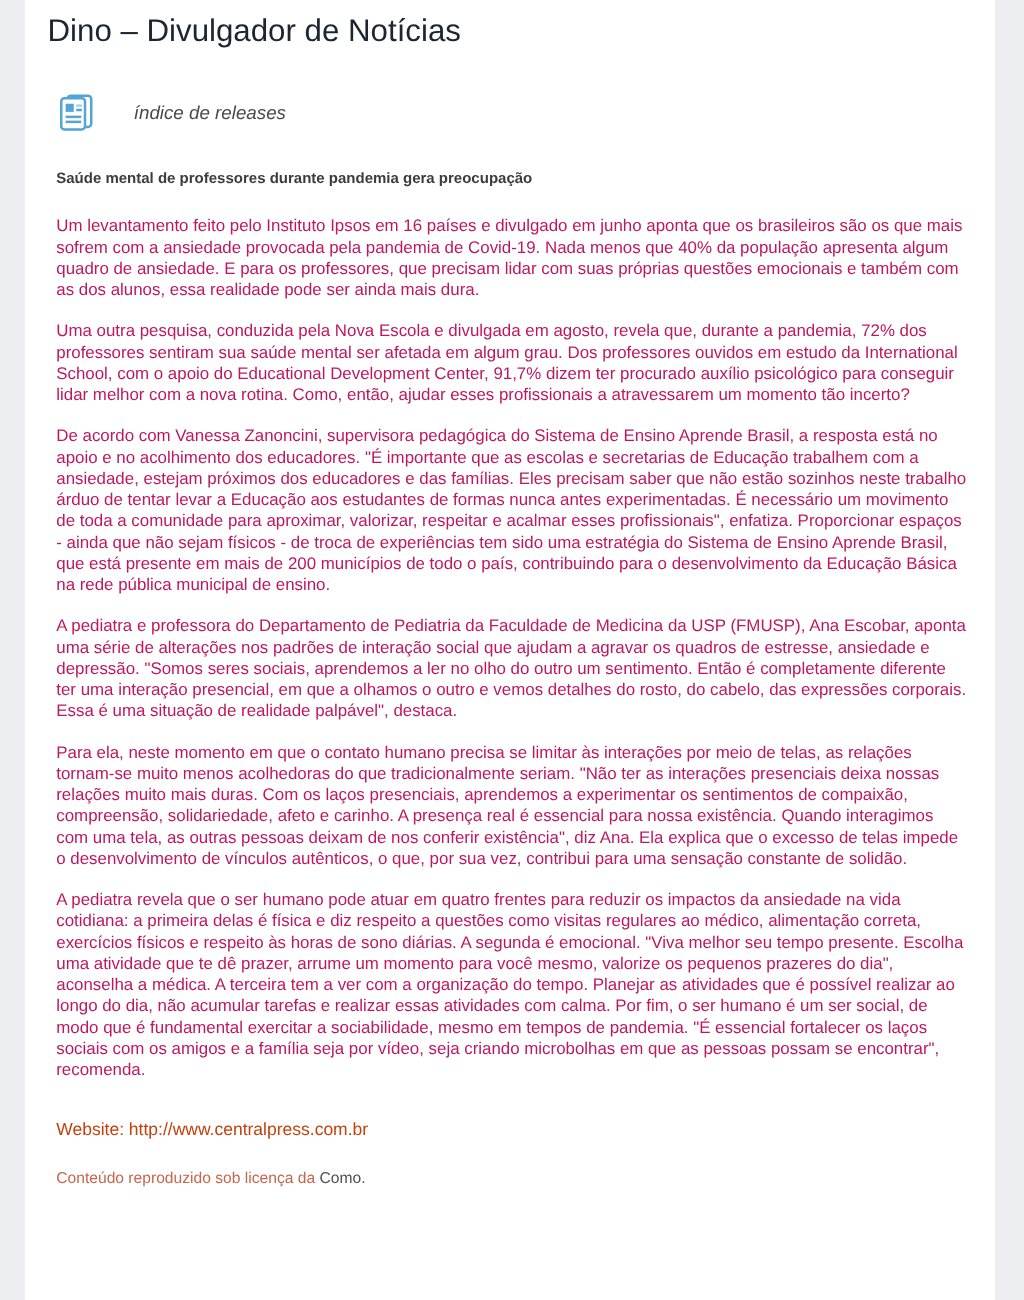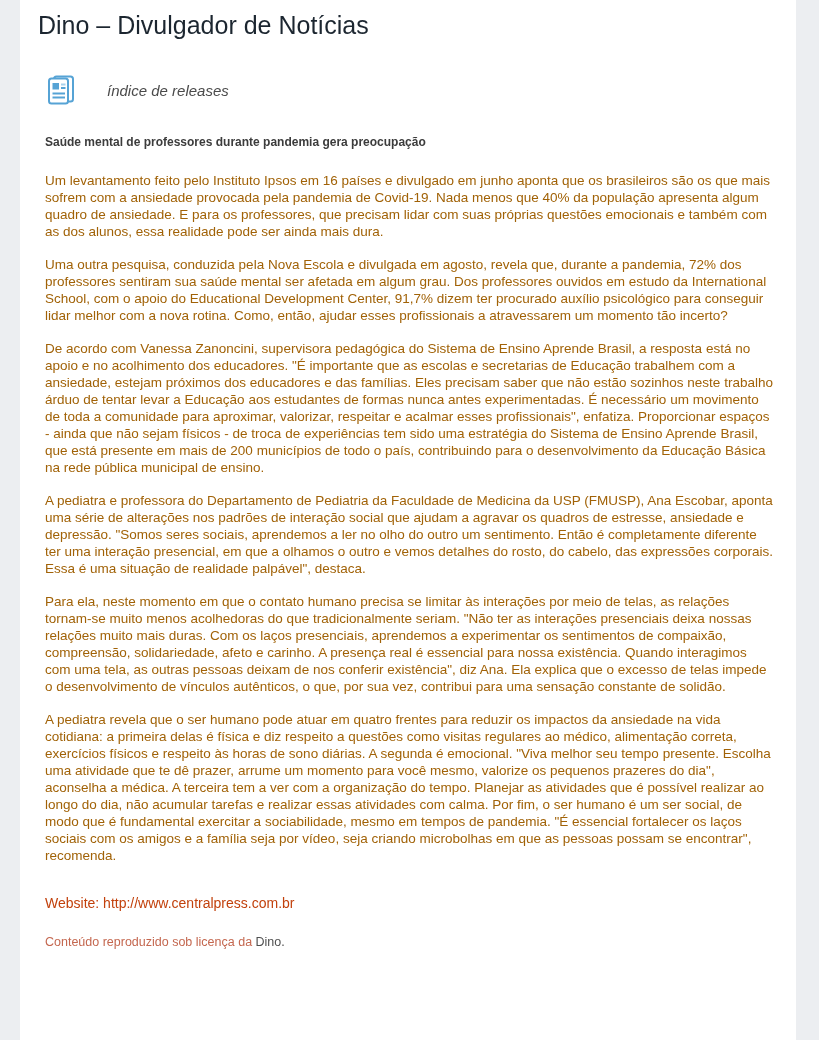--- a/index.html
+++ b/index.html
@@ -42,21 +42,21 @@
   .article-heading {
     font-size: 12px;
     font-weight: bold;
     color: #3c3c3c;
     line-height: 27px;
     margin: 23px 0 0 7px;
     max-width: 600px;
   }
   .article p {
     font-size: 13.5px;
-    color: #a16207;
+    color: #be185d;
     line-height: 17px;
     margin: 16px 0 0 7px;
     max-width: 733px;
   }
   .website-line {
     font-size: 14px;
     color: #c2410c;
     margin: 31px 0 0 7px;
   }
   .license-line {
@@ -99,15 +99,15 @@
     <p>Um levantamento feito pelo Instituto Ipsos em 16 países e divulgado em junho aponta que os brasileiros são os que mais sofrem com a ansiedade provocada pela pandemia de Covid-19. Nada menos que 40% da população apresenta algum quadro de ansiedade. E para os professores, que precisam lidar com suas próprias questões emocionais e também com as dos alunos, essa realidade pode ser ainda mais dura.</p>
     <p>Uma outra pesquisa, conduzida pela Nova Escola e divulgada em agosto, revela que, durante a pandemia, 72% dos professores sentiram sua saúde mental ser afetada em algum grau.  Dos professores ouvidos em estudo da International School, com o apoio do Educational Development Center, 91,7% dizem ter procurado auxílio psicológico para conseguir lidar melhor com a nova rotina. Como, então, ajudar esses profissionais a atravessarem um momento tão incerto?</p>
     <p>De acordo com Vanessa Zanoncini, supervisora pedagógica do Sistema de Ensino Aprende Brasil, a resposta está no apoio e no acolhimento dos educadores. "É importante que as escolas e secretarias de Educação trabalhem com a ansiedade, estejam próximos dos educadores e das famílias. Eles precisam saber que não estão sozinhos neste trabalho árduo de tentar levar a Educação aos estudantes de formas nunca antes experimentadas. É necessário um movimento de toda a comunidade para aproximar, valorizar, respeitar e acalmar esses profissionais", enfatiza. Proporcionar espaços - ainda que não sejam físicos - de troca de experiências tem sido uma estratégia do Sistema de Ensino Aprende Brasil, que está presente em mais de 200 municípios de todo o país, contribuindo para o desenvolvimento da Educação Básica na rede pública municipal de ensino.</p>
     <p>A pediatra e professora do Departamento de Pediatria da Faculdade de Medicina da USP (FMUSP), Ana Escobar, aponta uma série de alterações nos padrões de interação social que ajudam a agravar os quadros de estresse, ansiedade e depressão. "Somos seres sociais, aprendemos a ler no olho do outro um sentimento. Então é completamente diferente ter uma interação presencial, em que a olhamos o outro e vemos detalhes do rosto, do cabelo, das expressões corporais. Essa é uma situação de realidade palpável", destaca.</p>
     <p>Para ela, neste momento em que o contato humano precisa se limitar às interações por meio de telas, as relações tornam-se muito menos acolhedoras do que tradicionalmente seriam. "Não ter as interações presenciais deixa nossas relações muito mais duras. Com os laços presenciais, aprendemos a experimentar os sentimentos de compaixão, compreensão, solidariedade, afeto e carinho. A presença real é essencial para nossa existência. Quando interagimos com uma tela, as outras pessoas deixam de nos conferir existência", diz Ana. Ela explica que o excesso de telas impede o desenvolvimento de vínculos autênticos, o que, por sua vez, contribui para uma sensação constante de solidão.</p>
     <p>A pediatra revela que o ser humano pode atuar em quatro frentes para reduzir os impactos da ansiedade na vida cotidiana: a primeira delas é física e diz respeito a questões como visitas regulares ao médico, alimentação correta, exercícios físicos e respeito às horas de sono diárias. A segunda é emocional. "Viva melhor seu tempo presente. Escolha uma atividade que te dê prazer, arrume um momento para você mesmo, valorize os pequenos prazeres do dia", aconselha a médica. A terceira tem a ver com a organização do tempo. Planejar as atividades que é possível realizar ao longo do dia, não acumular tarefas e realizar essas atividades com calma. Por fim, o ser humano é um ser social, de modo que é fundamental exercitar a sociabilidade, mesmo em tempos de pandemia. "É essencial fortalecer os laços sociais com os amigos e a família seja por vídeo, seja criando microbolhas em que as pessoas possam se encontrar", recomenda.</p>
   </div>
 
   <p class="website-line">Website: http://www.centralpress.com.br</p>
 
-  <p class="license-line"><span class="license-red">Conteúdo reproduzido sob licença da </span><span class="license-brand">Dino.</span></p>
+  <p class="license-line"><span class="license-red">Conteúdo reproduzido sob licença da </span><span class="license-brand">Como.</span></p>
 
 </div>
 
 </body></html>

